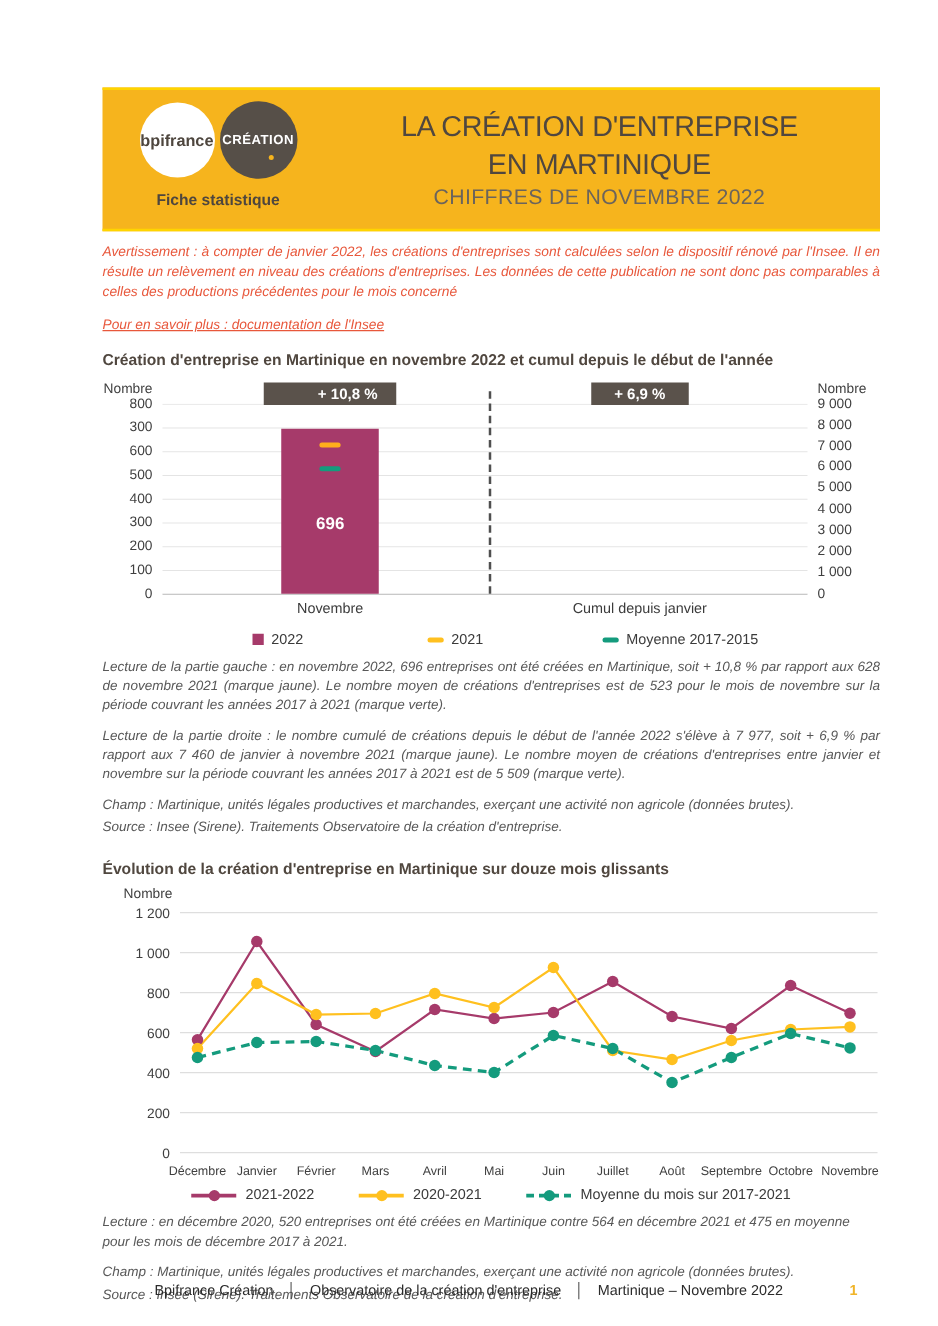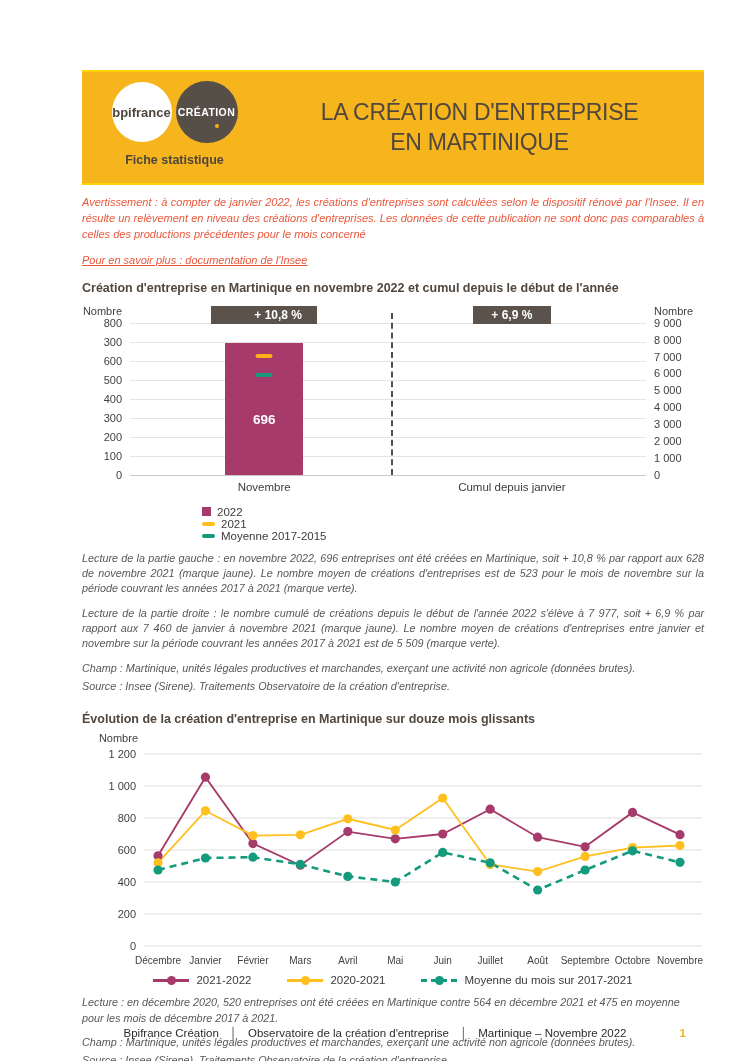--- a/index.html
+++ b/index.html
@@ -43,21 +43,21 @@
   .badge{position:absolute;top:-17px;transform:translateX(-50%);background:#5A524B;color:#fff;font-weight:bold;font-size:12px;padding:2px 0;width:78px;text-align:center;white-space:nowrap;}
   .badge-l{left:26%;padding-left:28px;} .badge-r{left:74%;}
   .bar{position:absolute;bottom:0;width:78px;background:#A63A6A;transform:translateX(-50%);}
   .bar-l{left:26%;} .bar-r{left:74%;}
   .bar-value{position:absolute;bottom:42%;left:0;right:0;transform:translateY(50%);text-align:center;color:#fff;font-weight:bold;font-size:13.5px;}
   .marker{position:absolute;left:50%;width:17px;height:4px;border-radius:2px;transform:translate(-50%,50%);}
   .m-yellow{background:#FFAE1C;} .m-green{background:#149B7D;}
   .c1-cats{position:relative;height:22px;}
   .c1-cats span{position:absolute;top:5px;transform:translateX(-50%);font-size:11.5px;color:#3B3B3B;white-space:nowrap;}
   .cat-l{left:26%;} .cat-r{left:74%;}
-  .c1-legend{display:flex;margin:8px 0 0 120px;font-size:11.5px;color:#3B3B3B;flex-direction:column;}
+  .c1-legend{display:flex;margin:8px 0 0 120px;font-size:11.5px;color:#3B3B3B;}
   .leg-item{display:flex;align-items:center;gap:6px;width:140px;}
   .leg-item:last-child{width:auto;}
   .sw-square{width:9px;height:9px;background:#A63A6A;display:inline-block;}
   .sw-dash{width:13px;height:4px;border-radius:2px;display:inline-block;}
   .sw-y{background:#FFC01F;} .sw-g{background:#149B7D;}
 
   
   .lecture{margin:9px 0 0 0;font-size:10.8px;font-style:italic;color:#585858;line-height:1.42;}
   .just{text-align:justify;}
   .tight{margin-top:3px;}
@@ -97,20 +97,21 @@
             <span class="logo-dot"></span>
           </div>
         </div>
         <div class="tagline">Fiche statistique</div>
       </div>
       <div class="banner-right">
         <div class="main-title">
           <div>LA CRÉATION D'ENTREPRISE</div>
           <div>EN MARTINIQUE</div>
         </div>
+        <div class="subtitle">CHIFFRES DE NOVEMBRE 2022</div>
       </div>
     </header>
 
     <p class="warning">Avertissement : à compter de janvier 2022, les créations d'entreprises sont calculées selon le dispositif rénové par l'Insee. Il en résulte un relèvement en niveau des créations d'entreprises. Les données de cette publication ne sont donc pas comparables à celles des productions précédentes pour le mois concerné</p>
     <p class="link-line">
       <a class="doc-link">Pour en savoir plus : documentation de l'Insee</a>
     </p>
 
     <h2 class="sec-title">Création d'entreprise en Martinique en novembre 2022 et cumul depuis le début de l'année</h2>
 

